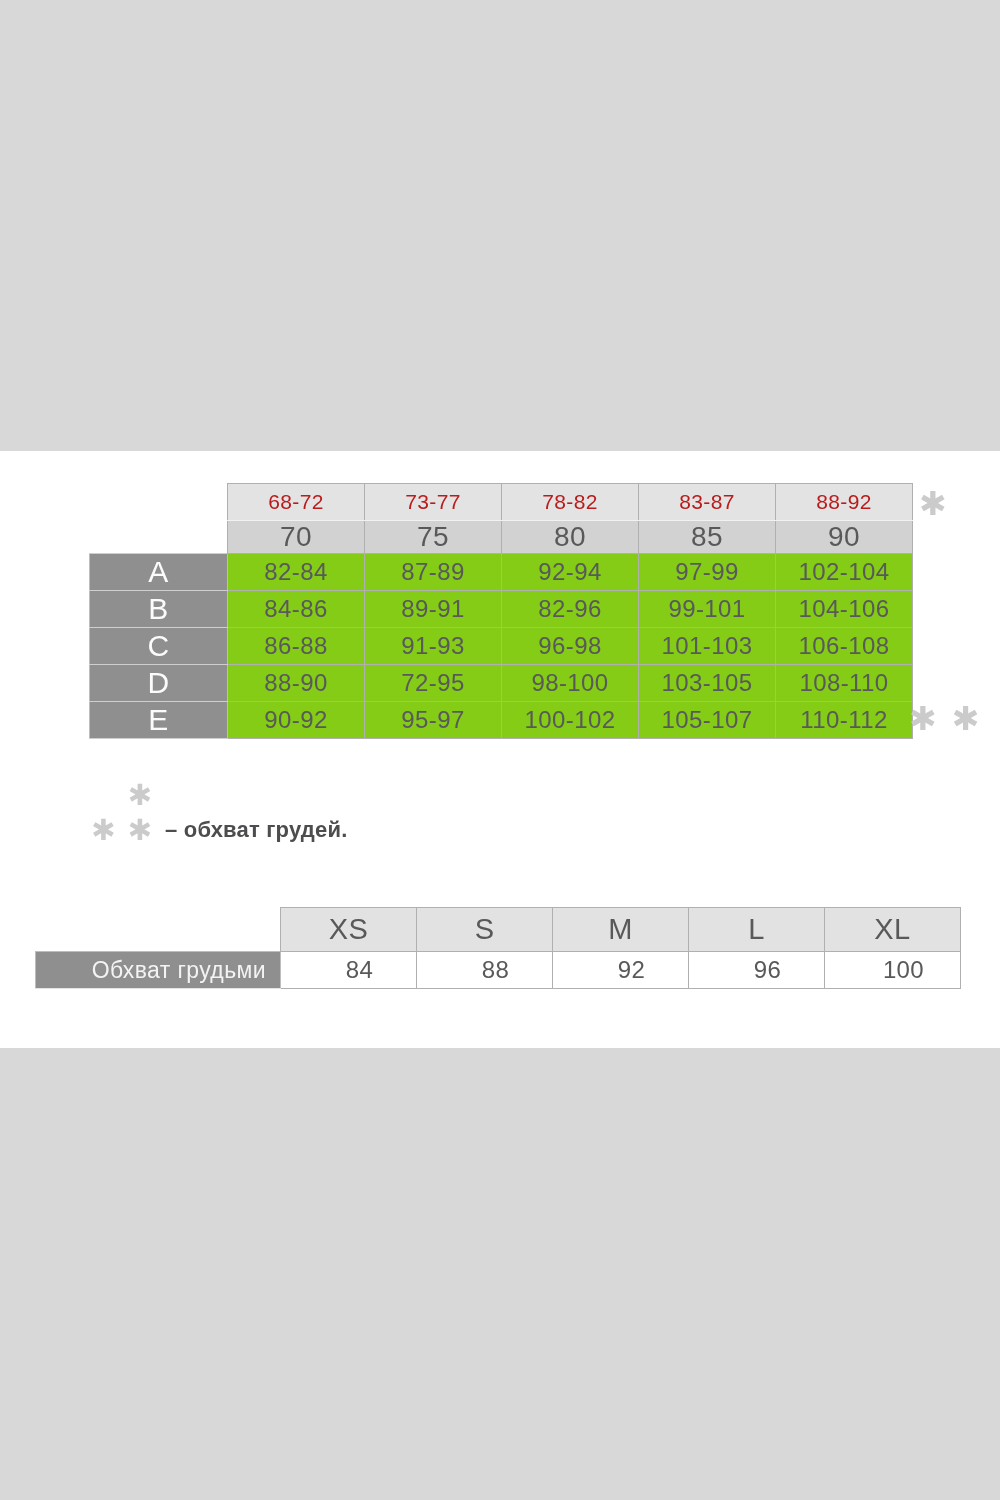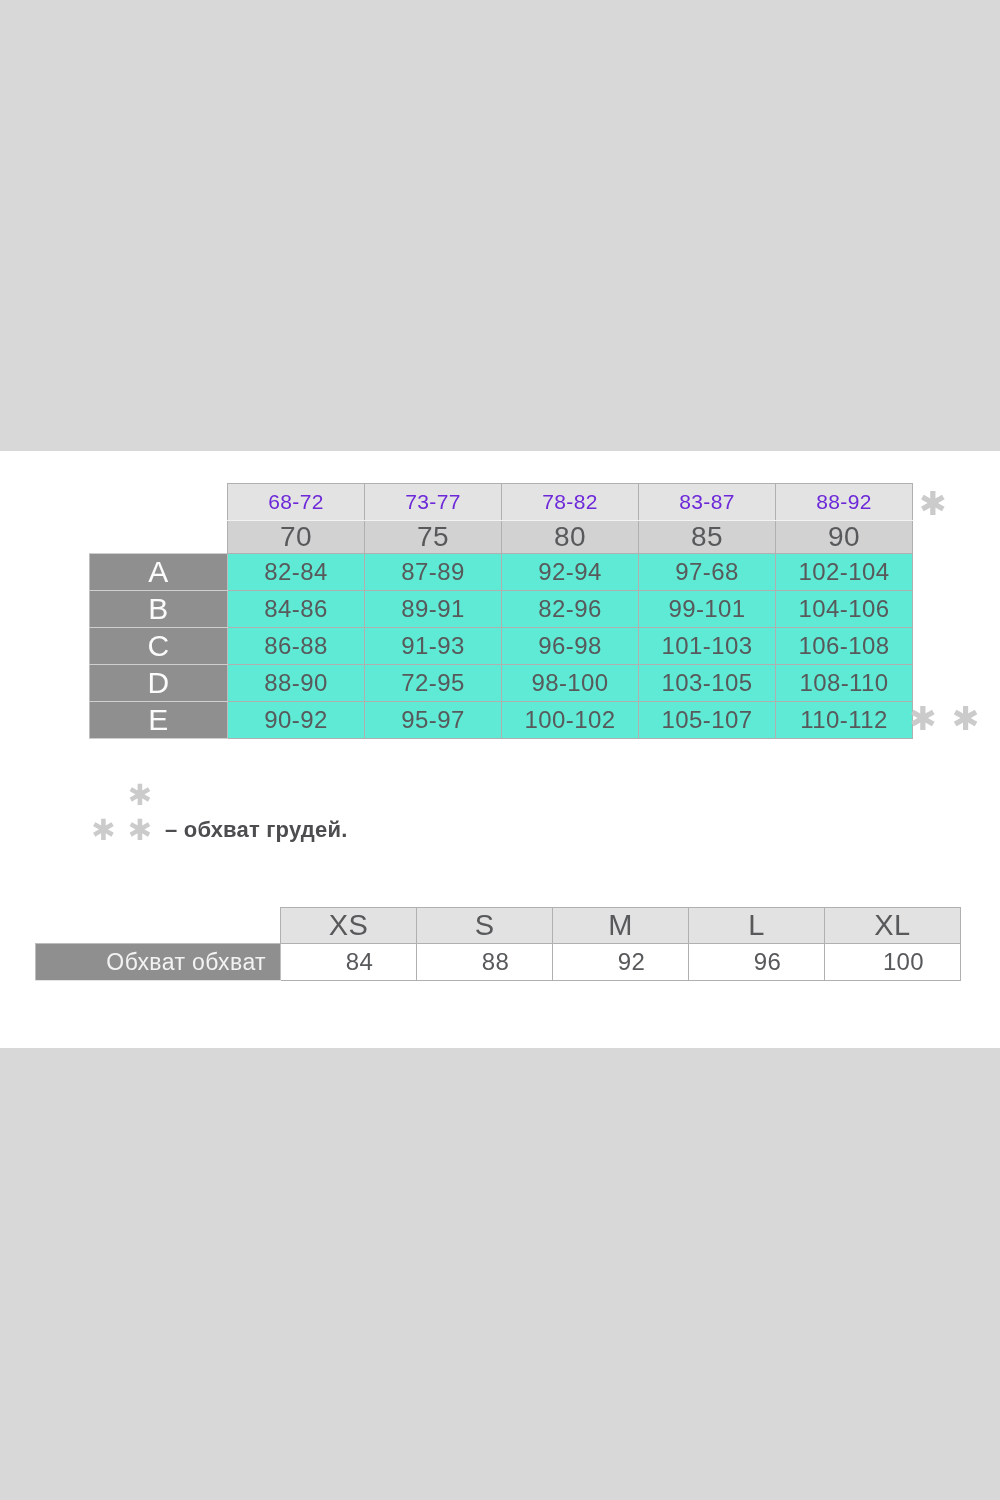--- a/index.html
+++ b/index.html
@@ -11,32 +11,32 @@
   .band-top { top:0; height:451px; }
   .band-bottom { top:1048px; height:452px; }
 
   table { position:absolute; border-collapse:collapse; table-layout:fixed; }
   td { text-align:center; vertical-align:middle; letter-spacing:0.4px; }
 
   
   .t1 { left:89px; top:483px; }
   .t1 td { border:1px solid #b0b0b0; }
   .t1 .blank { border:none; background:transparent; }
-  .t1 .h1 { background:#e3e3e3; color:#6d28d9; font-size:21px; height:37px;
+  .t1 .h1 { background:#e3e3e3; color:#b91c1c; font-size:21px; height:37px;
             border-bottom-color:#f2f2f2; }
   .t1 .h2 { background:#d2d2d2; color:#58595b; font-size:28px; height:28px; }
   .t1 .lbl { background:#8f8f8f; color:#fbfbfb; font-size:30px; font-weight:400;
              border-color:#bdbdbd; border-top-color:#cfcfcf; border-bottom-color:#cfcfcf; }
-  .t1 .d { background:#5eead4; color:#58595b; font-size:24px; height:37px; }
+  .t1 .d { background:#84cc16; color:#58595b; font-size:24px; height:37px; }
 
   
   .t2 { left:35px; top:907px; }
   .t2 td { border:1px solid #b0b0b0; }
   .t2 .blank { border:none; background:transparent; }
-  .t2 .h { background:#e2e2e2; color:#58595b; font-size:29px; height:36px; }
+  .t2 .h { background:#e2e2e2; color:#58595b; font-size:29px; height:44px; }
   .t2 .lbl { background:#8f8f8f; color:#f3f3f3; font-size:23px; height:37px;
              text-align:right; padding-right:14px; border-color:#bdbdbd;
              border-bottom-color:#e4e4e4; }
   .t2 .d { background:#ffffff; color:#58595b; font-size:24px; height:37px;padding-left:22px; }
 
   
   .mark { position:absolute; color:#cbcbcb; font-size:33px; line-height:1;
           word-spacing:6px; white-space:nowrap; }
   .mark-top { left:919px; top:487px; }
   .mark-bottom { left:909px; top:702px; }
@@ -81,21 +81,21 @@
       <td class="h2">75</td>
       <td class="h2">80</td>
       <td class="h2">85</td>
       <td class="h2">90</td>
     </tr>
     <tr>
       <td class="lbl">A</td>
       <td class="d">82-84</td>
       <td class="d">87-89</td>
       <td class="d">92-94</td>
-      <td class="d">97-68</td>
+      <td class="d">97-99</td>
       <td class="d">102-104</td>
     </tr>
     <tr>
       <td class="lbl">B</td>
       <td class="d">84-86</td>
       <td class="d">89-91</td>
       <td class="d">82-96</td>
       <td class="d">99-101</td>
       <td class="d">104-106</td>
     </tr>
@@ -149,21 +149,21 @@
     <tbody>
         <tr>
       <td class="blank"></td>
       <td class="h">XS</td>
       <td class="h">S</td>
       <td class="h">M</td>
       <td class="h">L</td>
       <td class="h">XL</td>
     </tr>
     <tr>
-      <td class="lbl">Обхват обхват</td>
+      <td class="lbl">Обхват грудьми</td>
       <td class="d">84</td>
       <td class="d">88</td>
       <td class="d">92</td>
       <td class="d">96</td>
       <td class="d">100</td>
     </tr>
   </tbody>
     </table>
 
 </div>

